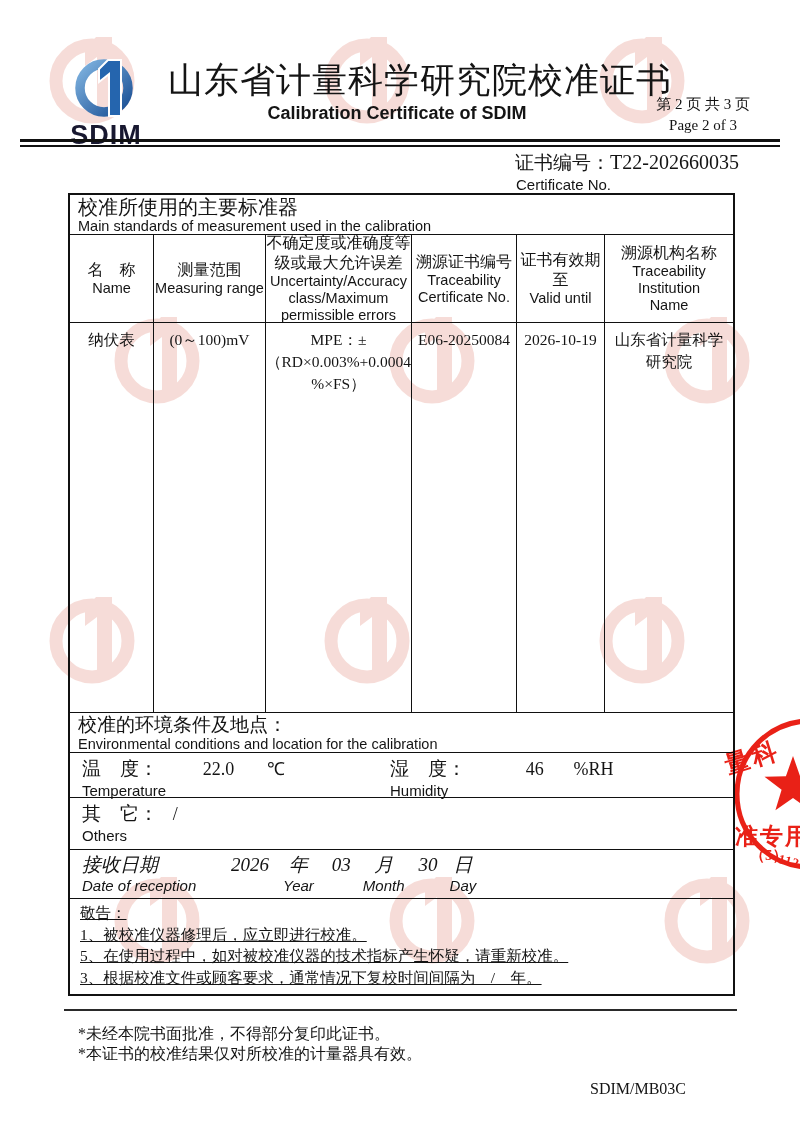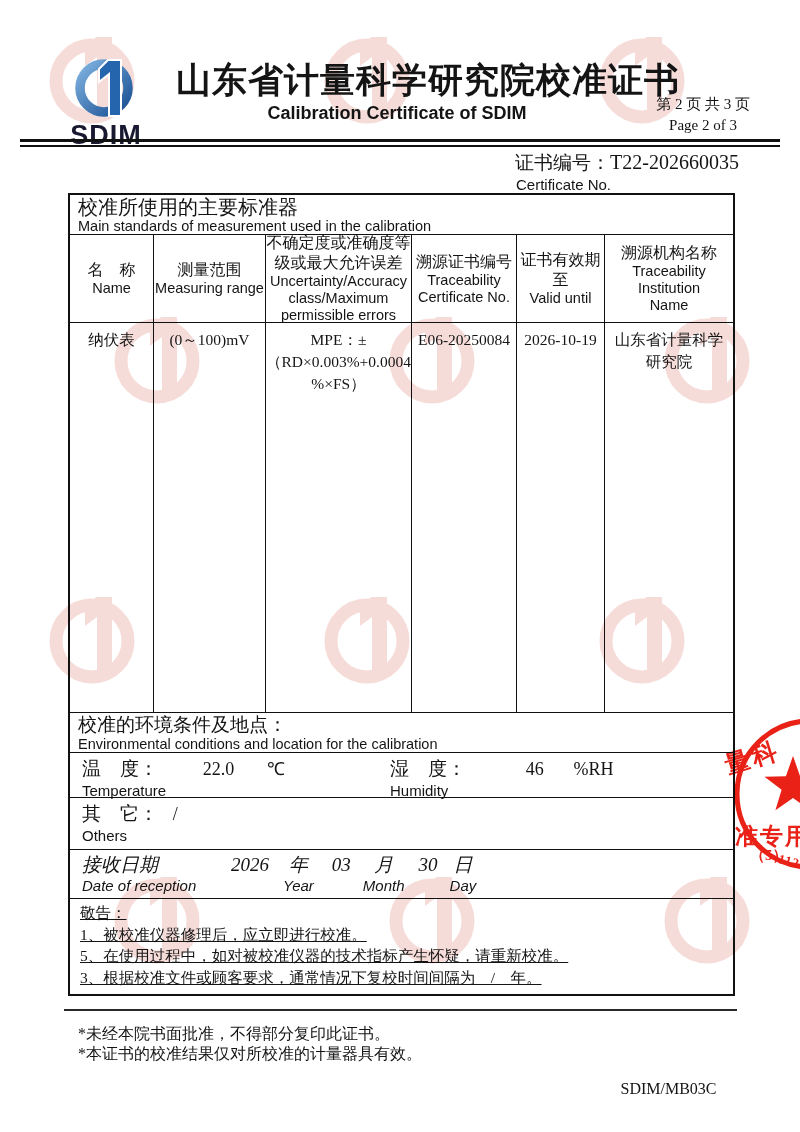--- a/index.html
+++ b/index.html
@@ -10,21 +10,21 @@
     font-family:"Liberation Serif", serif; color:#141414;
   }
   .abs { position:absolute; }
 
   
   .wm { position:absolute; width:150px; height:200px; opacity:.45; pointer-events:none; }
 
   
   .logo-wrap { left:50px; top:56px; width:112px; text-align:center; }
   .logo-text { font-family:"Liberation Sans", sans-serif; font-weight:bold; font-size:27px; letter-spacing:1px; color:#181830; margin-top:-4px; }
-  .title-cn  { left:176px; top:57px; width:474px; text-align:center; font-size:35px; font-weight:bold; letter-spacing:1px; white-space:nowrap; }
+  .title-cn  { left:168px; top:57px; width:474px; text-align:center; font-size:35px; font-weight:normal; letter-spacing:1px; white-space:nowrap; }
   .title-en  { left:160px; top:103px; width:474px; text-align:center; font-family:"Liberation Sans", sans-serif; font-weight:800; font-size:18px; white-space:nowrap; }
   .page-info { left:633px; top:94px; width:140px; text-align:center; font-size:15px; line-height:21px; }
   .rule-thick { left:20px; top:139px; width:760px; height:3px; background:#111; }
   .rule-thin  { left:20px; top:145px; width:760px; height:1.5px; background:#111; }
   .cert-line { left:515px; top:150px; font-size:19px; white-space:nowrap; }
   .cert-line .num { font-size:20px; }
   .cert-en { left:516px; top:176px; font-family:"Liberation Sans", sans-serif; font-size:15px; }
 
   
   .tbl { left:68px; top:193px; width:667px; border:2px solid #111; background:transparent; }
@@ -62,21 +62,21 @@
   .recv-col { display:flex; flex-direction:column; }
   .recv-top { font-size:19px; line-height:24px; }
   .recv-bot { font-family:"Liberation Sans", sans-serif; font-size:15px; line-height:17px; }
 
   .r-notice { height:96px; padding:3px 10px 0 10px; font-size:15.5px; line-height:21.5px;text-decoration:underline; }
 
   
   .bottom-rule { left:64px; top:1009px; width:673px; height:2px; background:#2a2a2a; }
   .fn1 { left:78px; top:1024px; font-size:16px; }
   .fn2 { left:78px; top:1044px; font-size:16px;text-align:center; }
-  .form-code { left:590px; top:1080px; width:157px; text-align:center; font-size:16px; }
+  .form-code { left:590px; top:1080px; width:157px; text-align:left; font-size:16px; }
 
   
   .stamp { left:716px; top:712px; width:170px; height:172px; mix-blend-mode:multiply; opacity:.95; }
   .stamp text { font-family:"Liberation Serif", serif; }
 </style>
 </head>
 <body>
 
 <div class="page">
 

